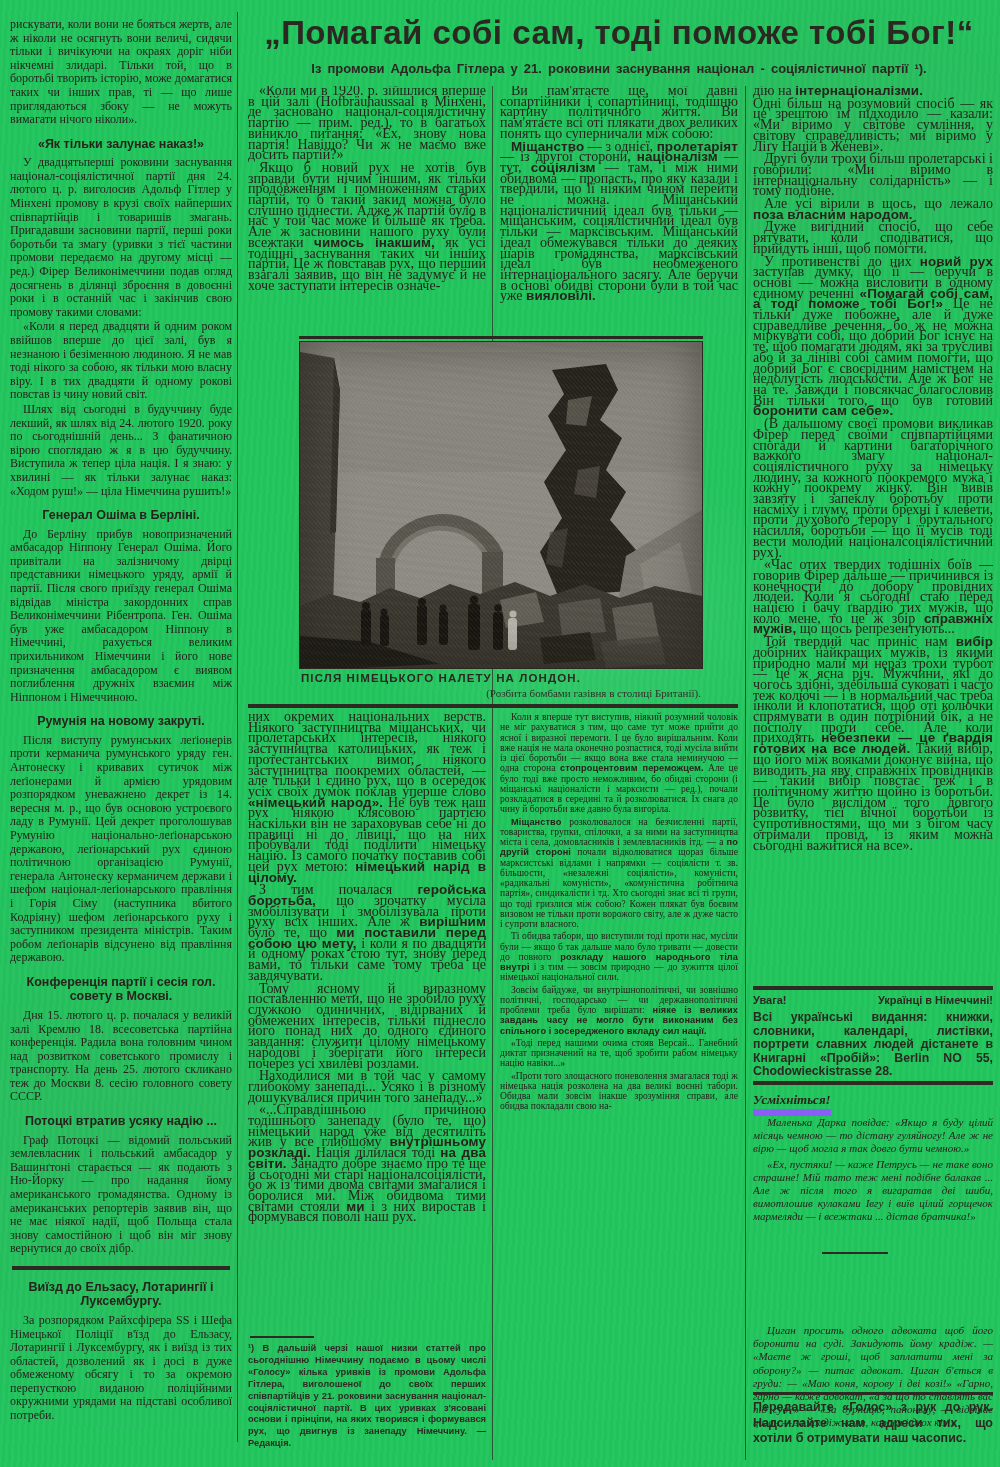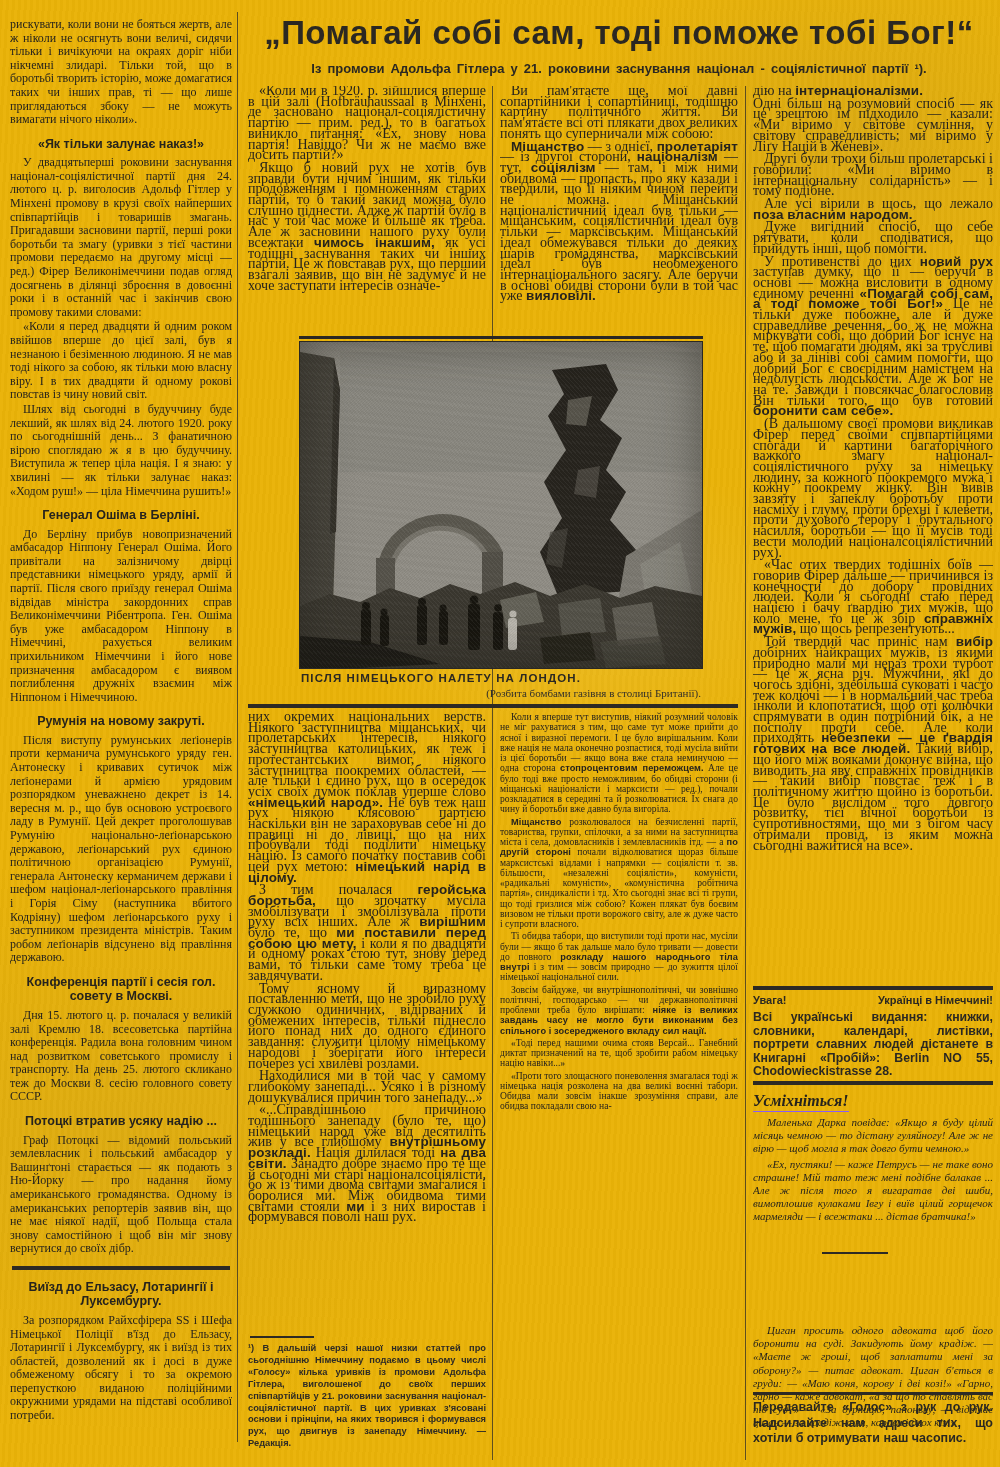--- a/index.html
+++ b/index.html
@@ -1,16 +1,16 @@
 <!DOCTYPE html>
 <html lang="uk"><head>
 <meta charset="utf-8">
 <style>
   html,body{margin:0;padding:0;background:#8a887f;}
-  .page{position:relative;width:1000px;height:1467px;margin:0 auto;background:#eab308;overflow:hidden;
+  .page{position:relative;width:1000px;height:1467px;margin:0 auto;background:#22c55e;overflow:hidden;
         color:#26231d;font-family:"Liberation Serif",serif;}
   .page::before{content:'';position:absolute;inset:0;pointer-events:none;
     background:
       radial-gradient(420px 300px at 85% 10%, rgba(118,112,96,.12), transparent 70%),
       radial-gradient(520px 420px at 12% 78%, rgba(118,112,96,.10), transparent 70%),
       radial-gradient(340px 240px at 58% 42%, rgba(255,255,248,.10), transparent 70%),
       repeating-linear-gradient(93deg, rgba(0,0,0,.018) 0 3px, rgba(255,255,255,.02) 3px 6px);}
   .abs{position:absolute;}
   
   .vrule{position:absolute;width:1px;background:rgba(47,44,37,.75);}
@@ -56,22 +56,22 @@
   .fn-rule{left:250px;top:1336px;width:64px;height:2px;}
   .footnote{left:248px;top:1343px;width:238px;height:116px;overflow:hidden;
             font-family:"Liberation Sans",sans-serif;font-weight:600;font-size:9.3px;
             line-height:11.9px;text-align:justify;color:#2e2b25;}
   
   .box-head{left:753px;top:994px;width:240px;display:flex;justify-content:space-between;
             font-family:"Liberation Sans",sans-serif;font-weight:bold;font-size:11px;color:#2b2822;}
   .box-text{left:753px;top:1011px;width:240px;height:66px;overflow:hidden;
             font-family:"Liberation Sans",sans-serif;font-weight:bold;font-size:12.3px;
             line-height:13.5px;text-align:justify;color:#2b2822;}
-  .humor-title{left:753px;top:1092px;font-style:italic;font-weight:bold;font-size:16px;
-               border-bottom:1px solid #8b5cf6;padding-bottom:1px;}
+  .humor-title{left:753px;top:1092px;font-style:italic;font-weight:bold;font-size:13px;
+               border-bottom:7px solid #8b5cf6;padding-bottom:1px;}
   .jokes{font-style:italic;font-size:11px;line-height:13.2px;text-align:justify;overflow:hidden;}
   .jokes p{margin:0 0 2px;text-indent:14px;}
   .jokesA{left:753px;top:1116px;width:240px;height:134px;}
   .jokesB{left:753px;top:1324px;width:240px;height:128px;}
   .dash-rule{left:822px;top:1252px;width:66px;height:2px;}
   .closing{left:753px;top:1400px;width:240px;height:58px;overflow:hidden;
            font-family:"Liberation Sans",sans-serif;font-weight:bold;font-size:12.5px;
            line-height:15.5px;text-align:justify;color:#2b2822;}
 </style>
 </head>

